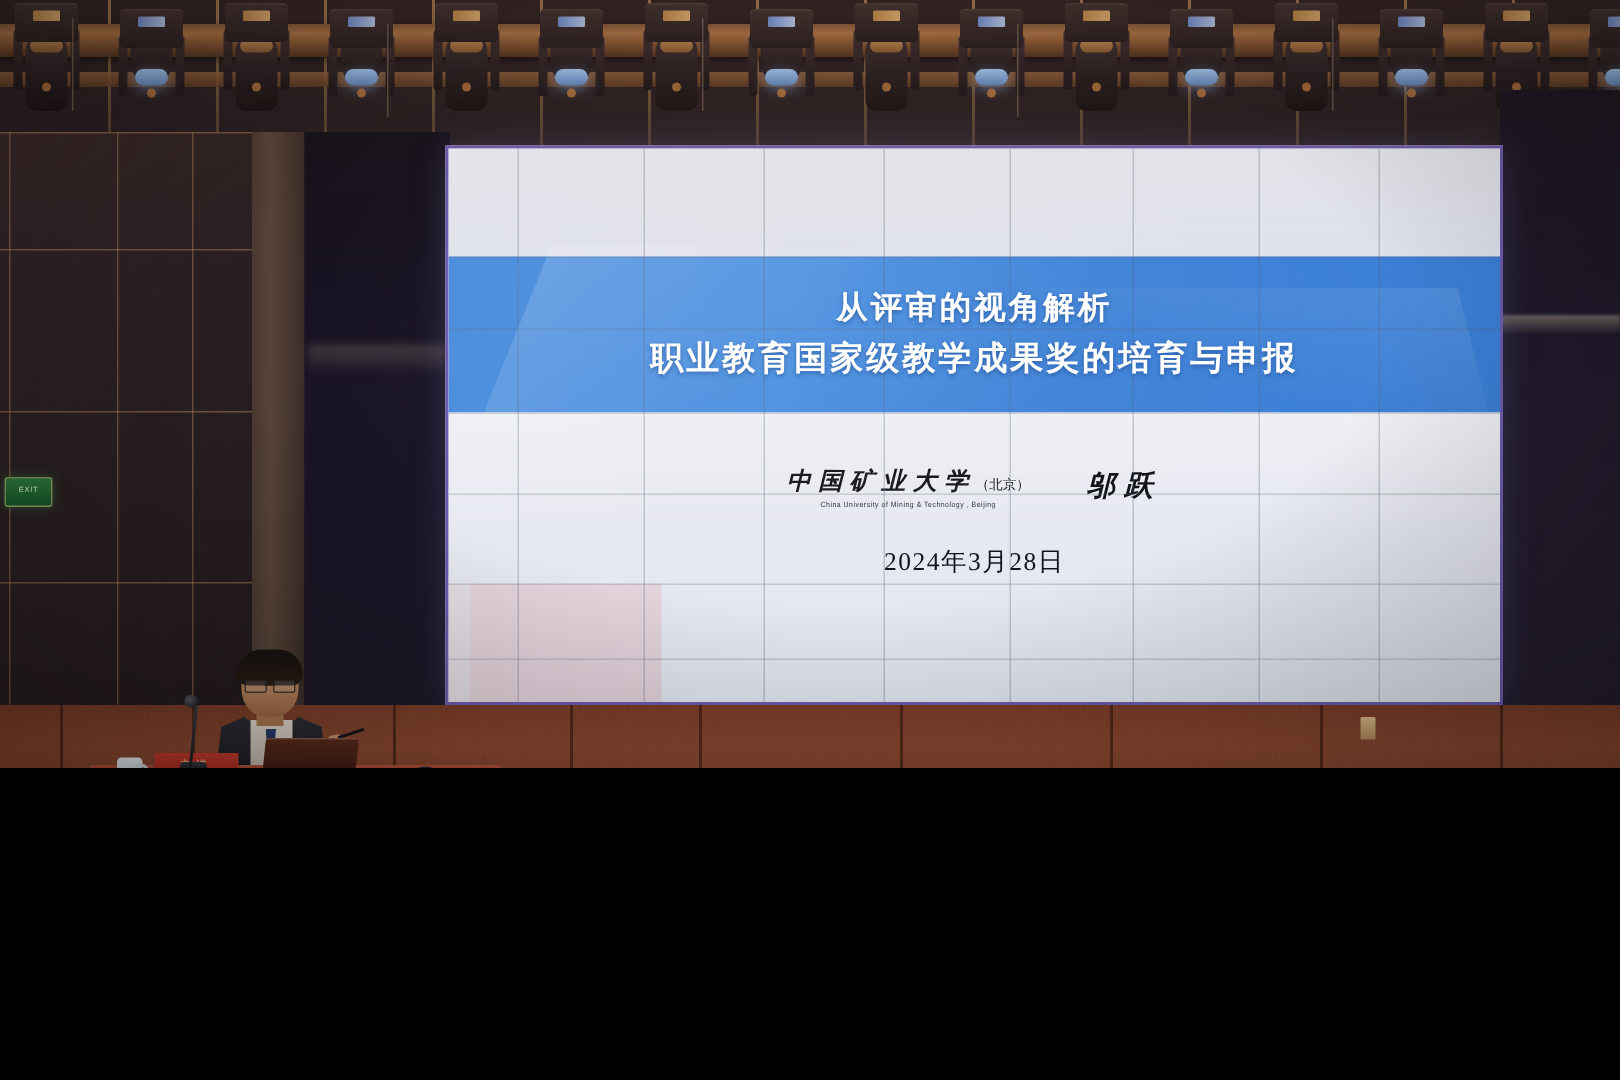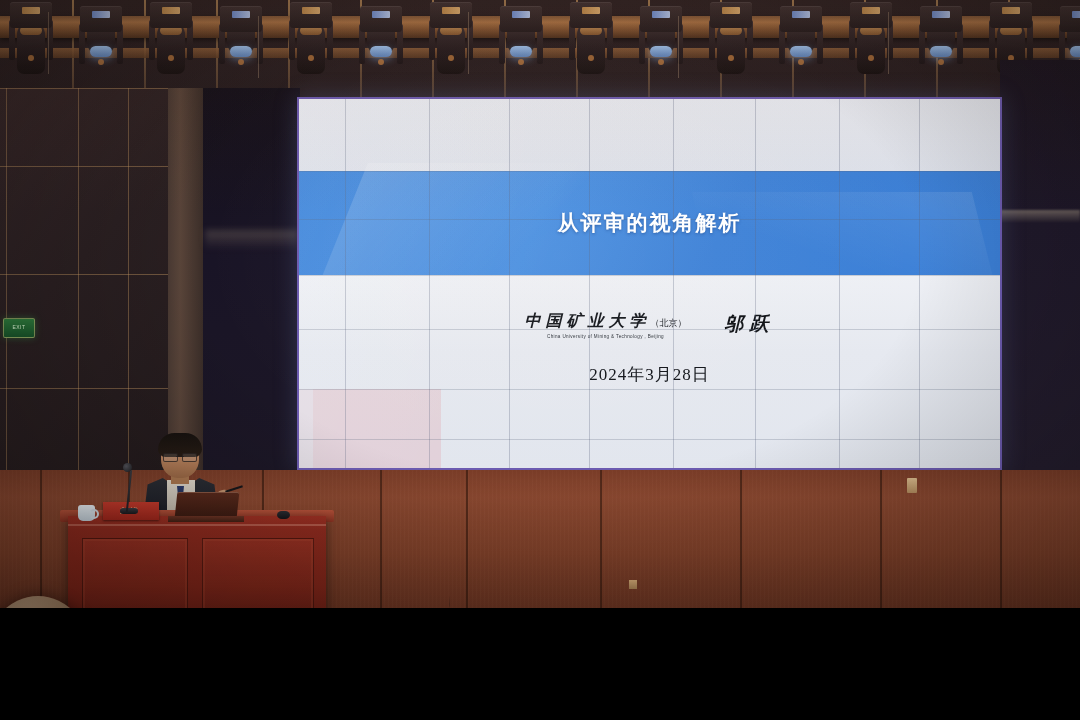--- a/index.html
+++ b/index.html
@@ -1,19 +1,19 @@
 <!DOCTYPE html>
 <html><head>
 <meta charset="utf-8">
 <style>
   html,body{margin:0;padding:0;background:#000;}
   body{font-family:"Liberation Sans","DejaVu Sans",sans-serif;}
 
   #scene{
-    position:relative;width:1080px;height:608px;overflow:hidden;
+    position:relative;width:1080px;height:512px;overflow:hidden;
     background:#1d4ed8;
   }
 
   
   .wall-dark{
     position:absolute;left:0;top:0;width:1080px;height:470px;
     background:
       linear-gradient(180deg,#2a1f21 0%,#241b1e 30%,#1d1619 70%,#191316 100%);
   }
   
@@ -510,20 +510,21 @@
   </div>
 
   <div class="right-dark"></div>
   <div class="right-strip"></div>
 
   <div id="videowall">
     <div class="slide">
       <div class="band-white-top"></div>
       <div class="band-blue">
         <div class="title1">从评审的视角解析</div>
+        <div class="title2">职业教育国家级教学成果奖的培育与申报</div>
       </div>
       <div class="band-white-bottom">
         <div class="credit-row">
           <div class="uni-block">
             <div class="uni-cn"><span>中国矿业大学</span><span class="paren">（北京）</span></div>
             <div class="uni-en">China University of Mining &amp; Technology，Beijing</div>
           </div>
           <div class="speaker-name">邬跃</div>
         </div>
         <div class="date-line">2024年3月28日</div>

